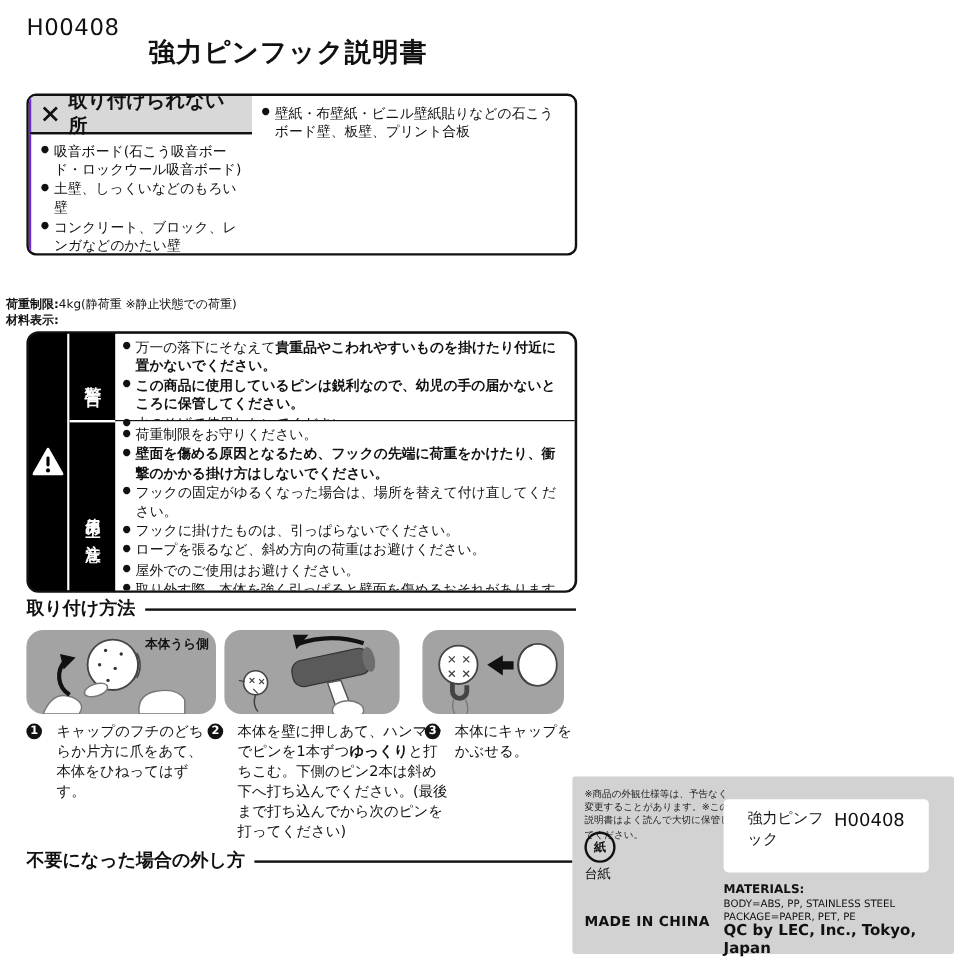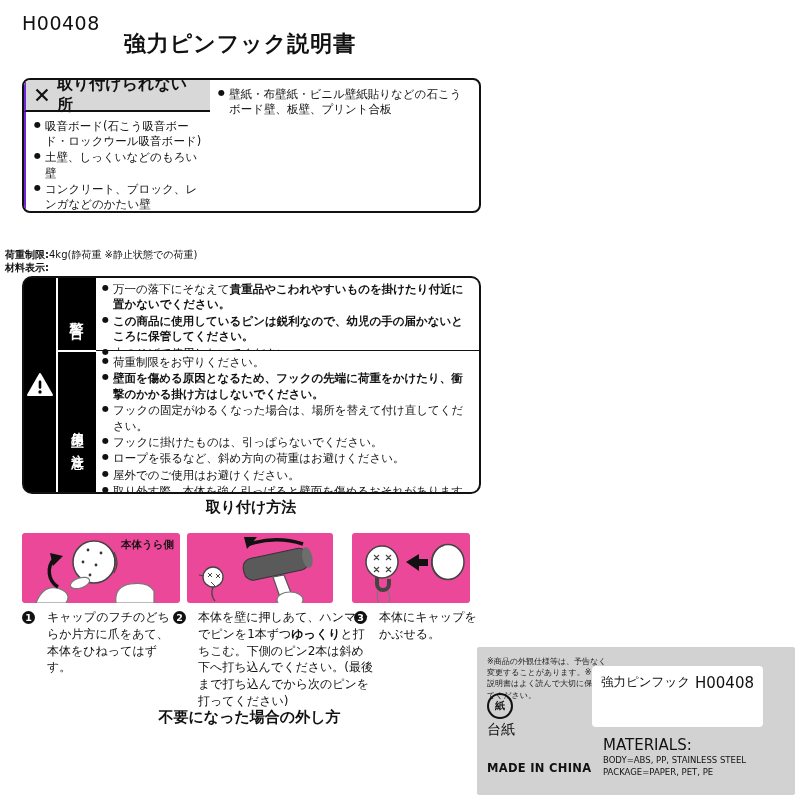--- a/index.html
+++ b/index.html
@@ -42,28 +42,28 @@
   .warn-row.r1{height:72px;}
   .warn-row.r2{flex:1;}
   .warn-label{width:38px;flex:none;background:#000;color:#fff;display:flex;align-items:center;justify-content:center;
               writing-mode:vertical-rl;text-orientation:upright;font-weight:bold;}
   .warn-row.r1 .warn-label{font-size:14px;letter-spacing:3px;}
   .warn-row.r2 .warn-label{font-size:12.5px;letter-spacing:2px;border-top:2px solid #fff;}
   .warn-content{flex:1;background:#fff;padding:4px 6px 2px 6px;font-size:11.5px;line-height:1.34;}
   .warn-row.r2 .warn-content{border-top:1.5px solid #111;}
 
   
-  .sec-head{display:flex;align-items:center;gap:8px;flex-direction:column;}
+  .sec-head{display:flex;align-items:center;gap:8px;}
   .sec-head .txt{font-weight:bold;font-size:15px;white-space:nowrap;}
   .sec-head .rule{flex:1;height:2px;background:#111;}
 
   
   .install{position:absolute;left:22px;top:498px;width:458px;}
   .illust-row{position:relative;height:70px;margin-top:8px;}
-  .illust-box{position:absolute;top:0;height:70px;background:#ec4899;border-radius:3px;}
+  .illust-box{position:absolute;top:0;height:70px;background:#a3a3a3;border-radius:14px;}
   .ib1{left:0;width:158px;} .ib2{left:165px;width:146px;} .ib3{left:330px;width:118px;}
   .back-label{position:absolute;right:6px;top:5px;font-size:10.5px;font-weight:bold;}
   .steps-row{position:relative;margin-top:6px;height:110px;}
   .step{position:absolute;top:0;display:flex;font-size:12px;line-height:1.4;}
   .st1{left:0;width:158px;} .st2{left:151px;width:200px;} .st3{left:332px;width:130px;}
   .step-num{flex:none;width:13px;height:13px;background:#111;color:#fff;border-radius:50%;
             font-size:9.5px;font-weight:bold;display:flex;align-items:center;justify-content:center;
             margin:2px 2px 0 0;}
   .step-text{flex:1;margin-left:10px;}
 
@@ -73,28 +73,28 @@
 
   
   .pkg{position:absolute;left:477px;top:647px;width:318px;height:148px;background:#d2d2d2;border-radius:2px;}
   .pkg-notice{position:absolute;left:10px;top:9px;width:122px;font-size:8px;line-height:1.4;color:#222;}
   .recycle-row{position:absolute;left:10px;top:46px;display:flex;gap:9px;}
   .rc-group{display:flex;flex-direction:column;align-items:flex-start;}
   .rc-mark{width:22px;height:22px;border:2.4px solid #111;display:flex;align-items:center;justify-content:center;
            font-size:10px;font-weight:bold;background:transparent;}
   .rc-paper{border-radius:50%;}
   .rc-plastic{border-radius:5px;}
-  .rc-label{font-size:14px;line-height:1.25;margin-top:3px;font-family:Liberation Mono, monospace;}
+  .rc-label{font-size:11px;line-height:1.25;margin-top:3px;}
   .made-in{position:absolute;left:10px;top:114px;font-size:11.5px;font-weight:bold;letter-spacing:.3px;}
-  .pkg-white{position:absolute;left:115px;top:19px;width:171px;height:61px;background:#fff;border-radius:4px;
-             padding:8px 9px;box-sizing:border-box;display:flex;justify-content:space-between;}
+  .pkg-white{position:absolute;left:126px;top:19px;width:171px;height:61px;background:#fff;border-radius:4px;
+             padding:8px 20px;box-sizing:border-box;display:flex;justify-content:space-between;}
   .pkg-name{font-size:12.5px;}
   .pkg-code{font-size:15px;}
   .materials{position:absolute;left:126px;top:88px;font-size:8.5px;line-height:1.35;}
-  .materials .mh{font-weight:normal;font-size:15px;}
+  .materials .mh{font-weight:bold;font-size:10px;}
   .qc-line{position:absolute;left:126px;top:120px;font-size:12.5px;font-weight:bold;}
   svg{display:block;}
 </style>
 </head>
 <body>
 
 <div class="page">
 
   <div class="prod-code">H00408</div>
   <div class="doc-title">強力ピンフック説明書</div>
@@ -291,15 +291,16 @@
     <div class="made-in">MADE IN CHINA</div>
     <div class="pkg-white">
       <span class="pkg-name">強力ピンフック</span>
       <span class="pkg-code">H00408</span>
     </div>
     <div class="materials">
       <div class="mh">MATERIALS:</div>
       <div>BODY=ABS, PP, STAINLESS STEEL</div>
       <div>PACKAGE=PAPER, PET, PE</div>
     </div>
+    <div class="qc-line">QC by LEC, Inc., Tokyo, Japan</div>
   </div>
 
 </div>
 
 </body></html>

